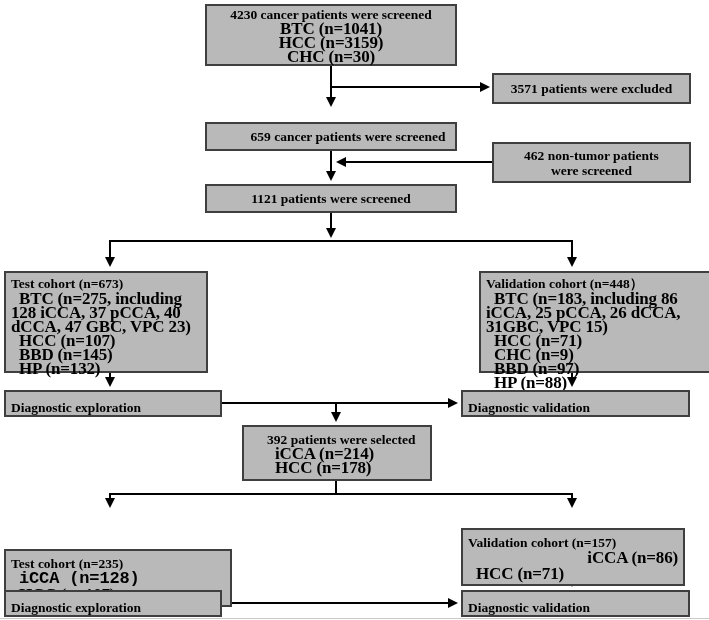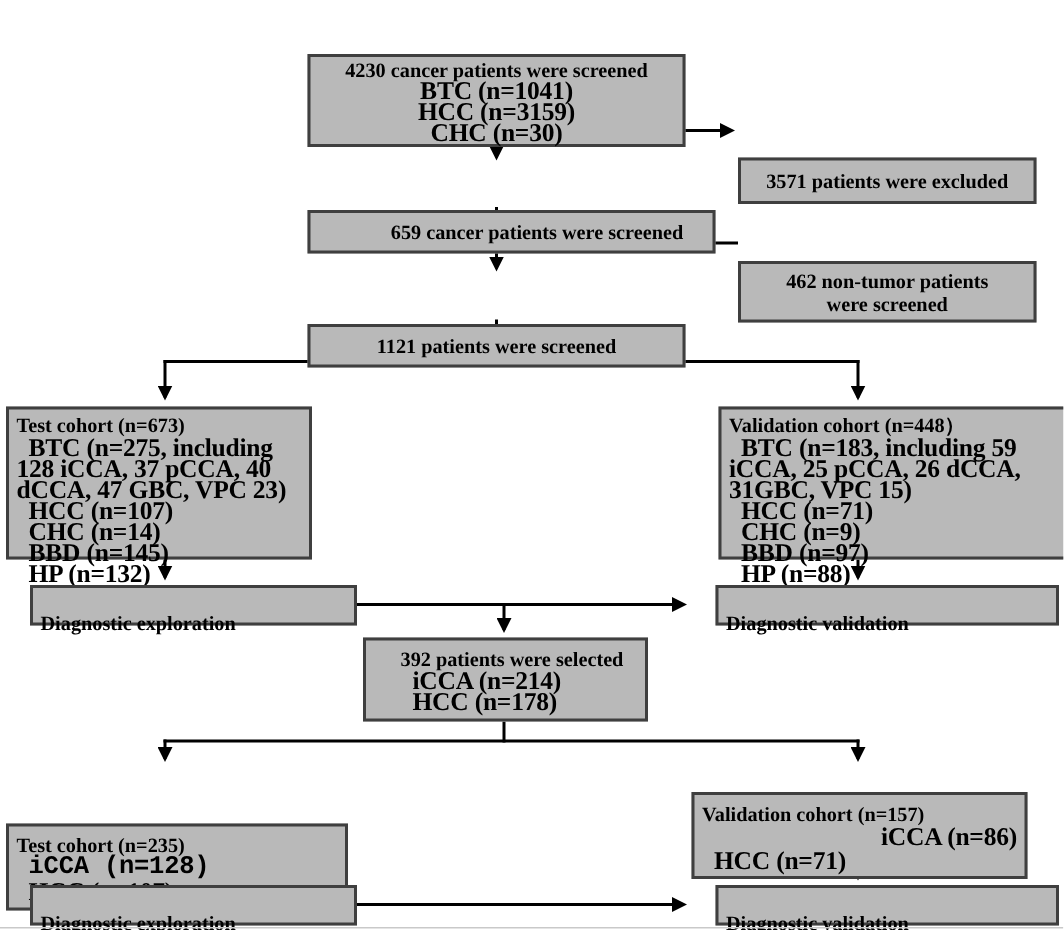--- a/index.html
+++ b/index.html
@@ -10,23 +10,23 @@
     font-family:"Liberation Serif", serif;
     overflow:hidden;
   }
   .box {
     position:absolute;
     background:var(--box-fill,#b9b9b9);
     border:2px solid var(--box-border,#3f3f3f);
     color:#000;
     font-weight:bold;
   }
-  .box.center { display:flex; flex-direction:column; justify-content:center; text-align:center; padding:1px 6px;margin-top:32px; }
+  .box.center { display:flex; flex-direction:column; justify-content:center; text-align:center; padding:1px 6px; }
   .box.left   { padding:3px 5px 0 5px; text-align:left; }
-  .box.vmid   { display:flex; flex-direction:column; justify-content:flex-start; padding-top:16px;margin-left:16px; }
+  .box.vmid   { display:flex; flex-direction:column; justify-content:flex-end; padding-top:16px; }
   .bt { font-size:13.5px; line-height:15px; }
   .bl { font-size:17px;  line-height:14px; letter-spacing:-0.15px; }
   .left .bl { text-indent:8px; }
   svg.arrows { position:absolute; left:0; top:0; display:block; }
   svg.arrows line { stroke:var(--arrow,#000000); stroke-width:2; }
   svg.arrows marker path { fill:var(--arrow,#000000); }
   .bottom-rule { position:absolute; left:0; bottom:1px; width:709px; height:1px; background:#c9c9c9; }
 </style>
 </head>
 <body>
@@ -64,44 +64,43 @@
     <div class="bt">4230 cancer patients were screened</div>
     <div class="bl">BTC (n=1041)</div>
     <div class="bl">HCC (n=3159)</div>
     <div class="bl">CHC (n=30)</div>
   </div>
 
   <div class="box center" style="left:492px; top:73px; width:199px; height:31px;">
     <div class="bt">3571 patients were excluded</div>
   </div>
 
-  <div class="box center" style="left:205px; top:108px; width:272px; height:29px;padding-left:40px;">
+  <div class="box center" style="left:205px; top:122px; width:252px; height:29px;padding-left:40px;">
     <div class="bt">659 cancer patients were screened</div>
   </div>
 
   <div class="box center" style="left:492px; top:142px; width:199px; height:41px;">
     <div class="bt" style="padding:0 14px;">462 non-tumor patients were screened</div>
   </div>
 
   <div class="box center" style="left:205px; top:184px; width:252px; height:29px;">
     <div class="bt">1121 patients were screened</div>
   </div>
 
   <div class="box left" style="left:4px; top:271px; width:204px; height:102px;">
     <div class="bt" style="line-height:16px;">Test cohort (n=673)</div>
     <div class="bl">BTC (n=275, including 128 iCCA, 37 pCCA, 40 dCCA, 47 GBC, VPC 23)</div>
     <div class="bl">HCC (n=107)</div>
-    <div class="bl">CHC (n=14)</div>
     <div class="bl">BBD (n=145)</div>
     <div class="bl">HP (n=132)</div>
   </div>
 
   <div class="box left" style="left:463px; top:271px; width:238px; height:102px;margin-left:16px;">
     <div class="bt" style="line-height:16px;">Validation cohort (n=448）</div>
-    <div class="bl">BTC (n=183, including 59 iCCA, 25 pCCA, 26 dCCA, 31GBC, VPC 15)</div>
+    <div class="bl">BTC (n=183, including 86 iCCA, 25 pCCA, 26 dCCA, 31GBC, VPC 15)</div>
     <div class="bl">HCC (n=71)</div>
     <div class="bl">CHC (n=9)</div>
     <div class="bl">BBD (n=97)</div>
     <div class="bl">HP (n=88)</div>
   </div>
 
   <div class="box left vmid" style="left:4px; top:390px; width:218px; height:27px;">
     <div class="bt">Diagnostic exploration</div>
   </div>
 

